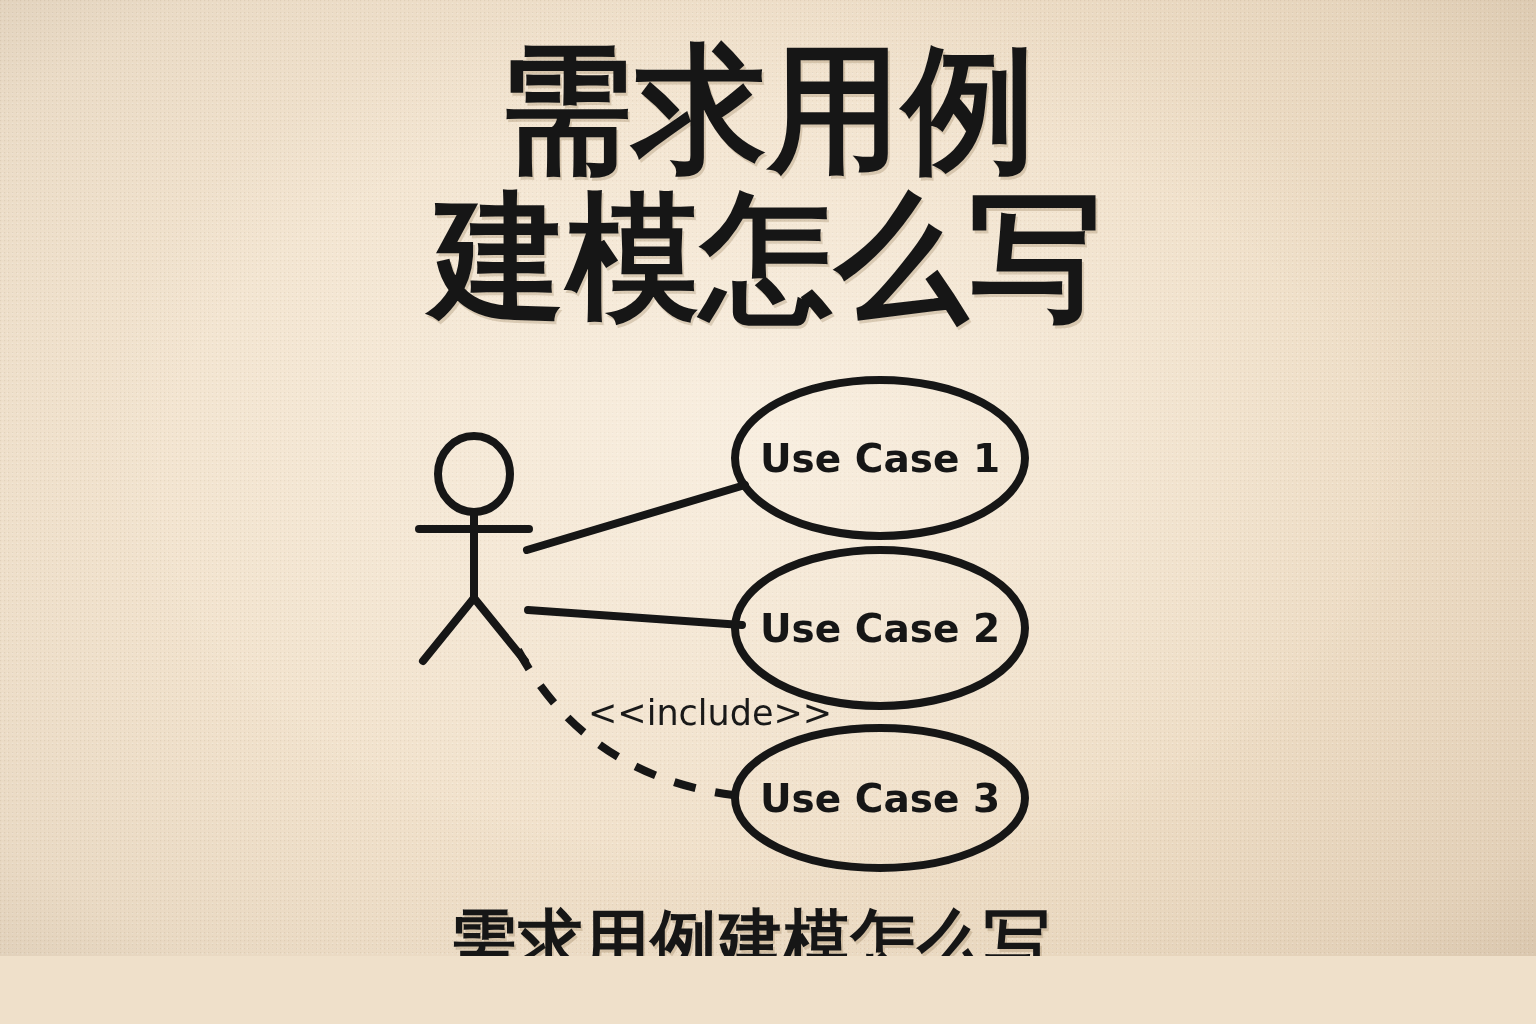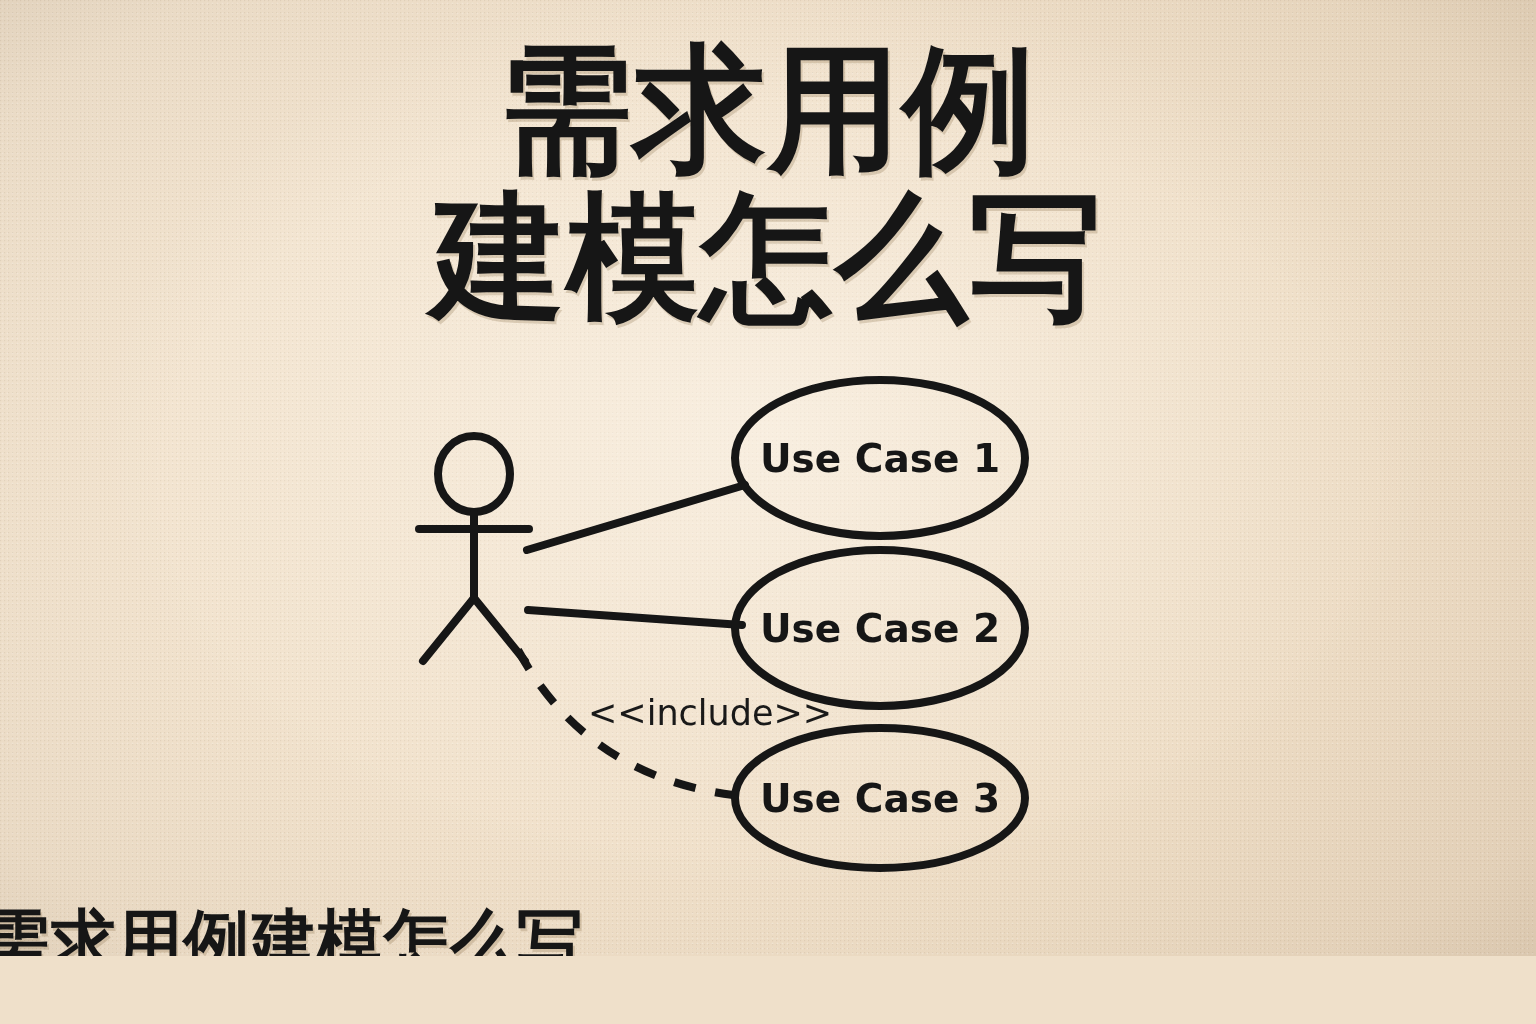--- a/index.html
+++ b/index.html
@@ -93,20 +93,21 @@
     stroke-width: 8;
     stroke-linecap: butt;
     stroke-dasharray: 22 20;
   }
   
   #caption-block {
     position: absolute;
     left: 0;
     top: 899px;
     width: 1536px;
+    text-align: center;
     z-index: 4;
   }
   .caption-text {
     display: inline-block;
     color: #161616;
     font-family: "DejaVu Sans", "Liberation Sans", sans-serif;
     font-weight: 700;
     font-size: 70px;
     line-height: 86px;
     letter-spacing: 1px;

